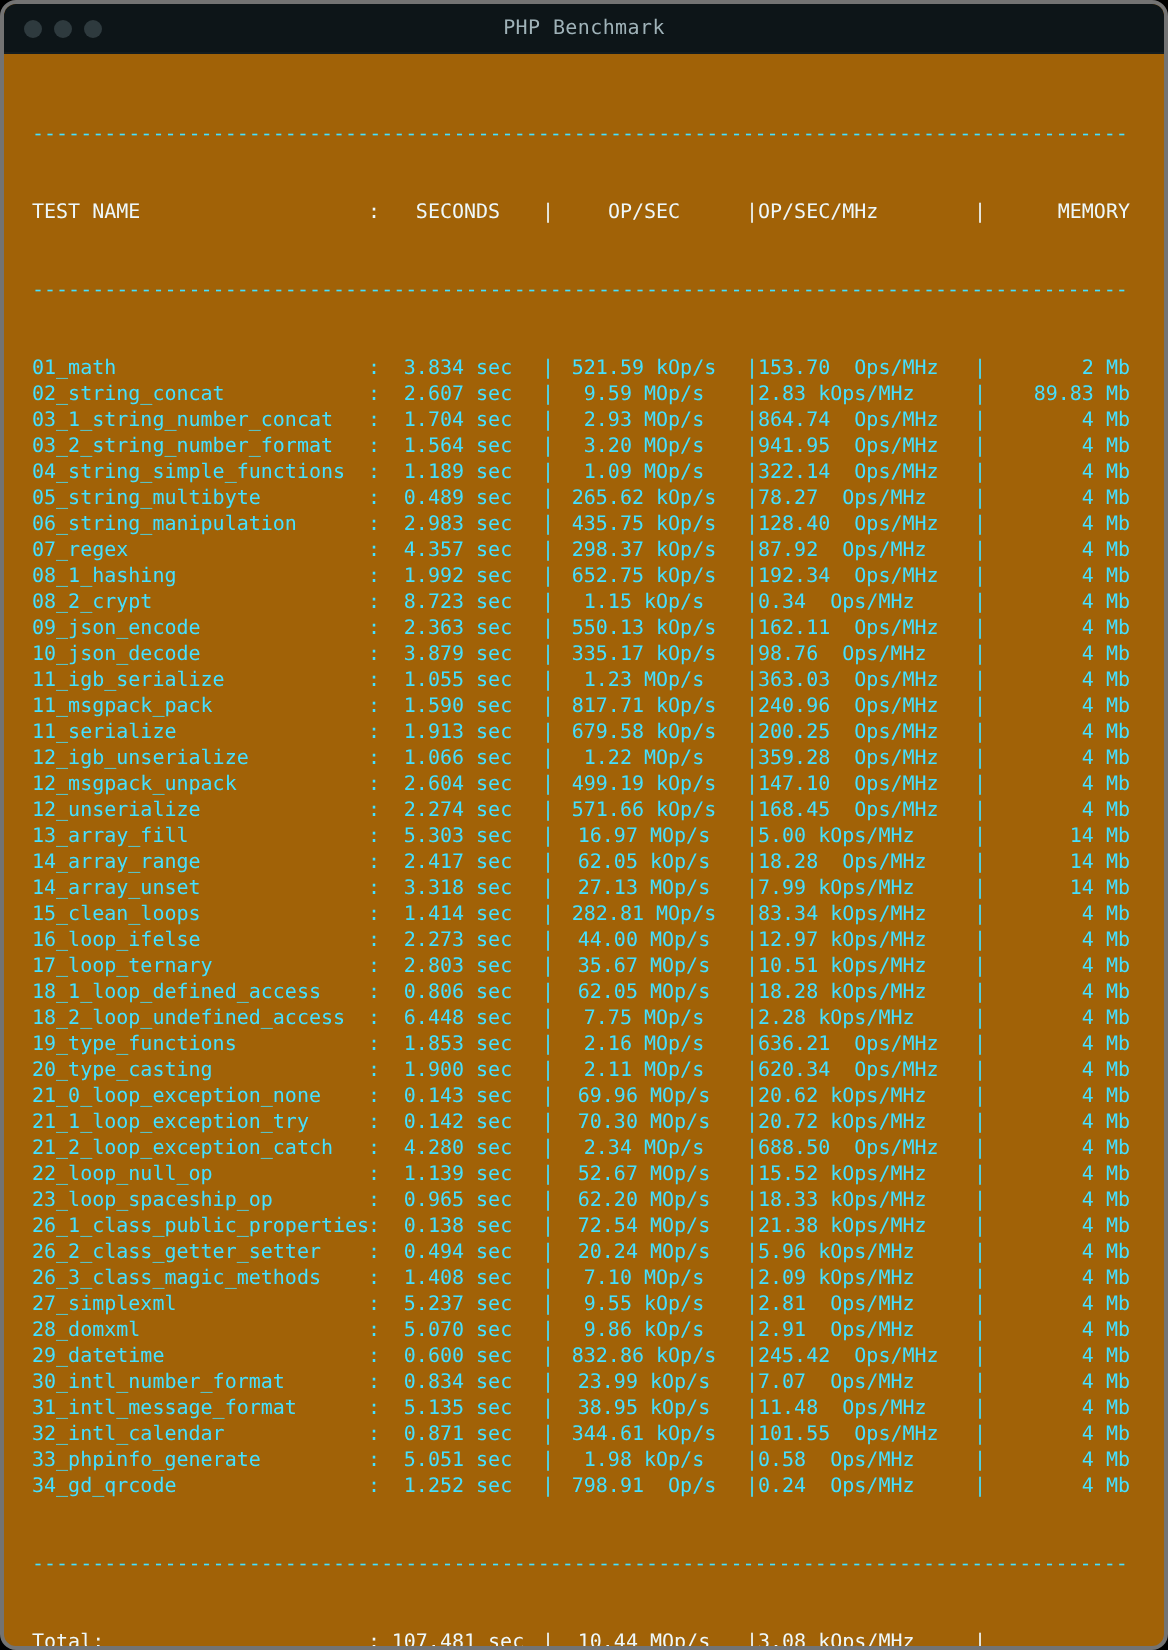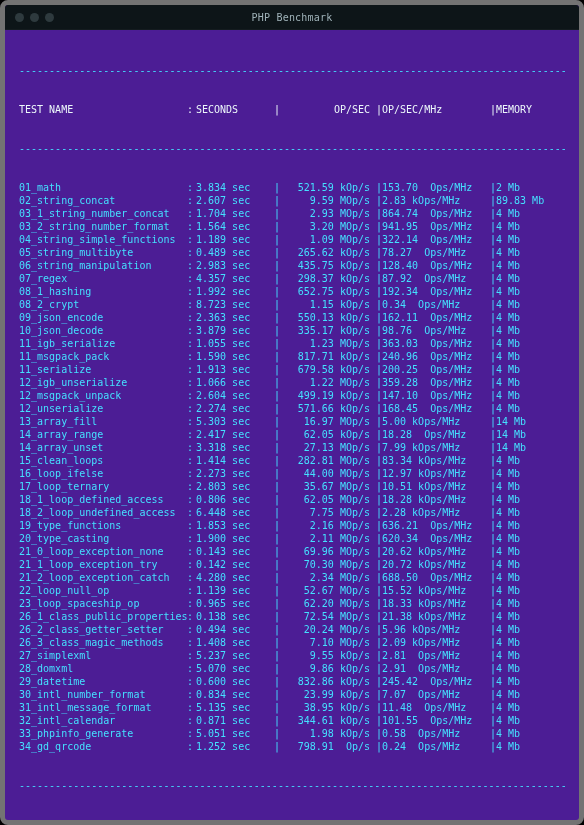--- a/index.html
+++ b/index.html
@@ -1,27 +1,27 @@
 <!DOCTYPE html>
 <html><head>
 <meta charset="utf-8">
 <style>
   html,body{margin:0;padding:0;background:#000;font-family:ui-monospace,SFMono-Regular,Menlo,Consolas,monospace}
-  .window{width:584px;height:825px;background:#4c1d95;border:5px solid #737373;border-radius:8px;overflow:hidden;box-sizing:border-box;position:relative}
+  .window{width:584px;height:825px;background:#a16207;border:2px solid #737373;border-radius:8px;overflow:hidden;box-sizing:border-box;position:relative}
   .titlebar{height:24px;background:#0d1518;display:flex;align-items:center;position:relative;border-bottom:1px solid #141c1f}
   .tlights{display:flex;gap:6px;margin-left:10px}
   .tl{width:9px;height:9px;border-radius:50%;background:#2e3a3e}
   .title{position:absolute;left:0;right:0;text-align:center;color:#9fb2b8;font-size:10px;letter-spacing:.2px}
   .body{padding:8px 14px 16px;color:#45e0ff;font-size:10px;line-height:13px;white-space:pre}
   .hdr,.tot{color:#edf8fb}
   .c0{display:inline-block;width:168px}
-  .c1{display:inline-block;width:72px;text-align:left}
-  .c2{display:inline-block;width:90px;text-align:right}
+  .c1{display:inline-block;width:72px;text-align:center}
+  .c2{display:inline-block;width:90px;text-align:center}
   .c3{display:inline-block;width:102px;text-align:left}
-  .c4{display:inline-block;width:72px;text-align:left}
+  .c4{display:inline-block;width:72px;text-align:right}
   .colon{display:inline-block;width:9px;text-align:left}
   .pipe{display:inline-block;width:12px;text-align:right}
   .row{display:block}
   .dash{color:#45e0ff}
 </style>
 </head>
 <body>
 <div class="window">
   <div class="titlebar">
     <div class="tlights">

